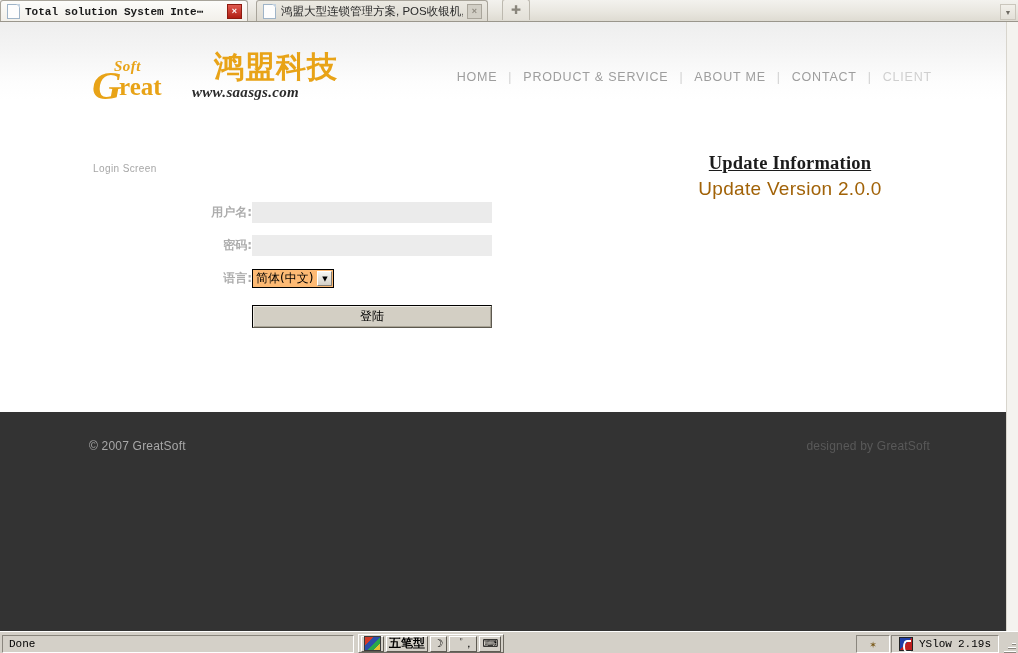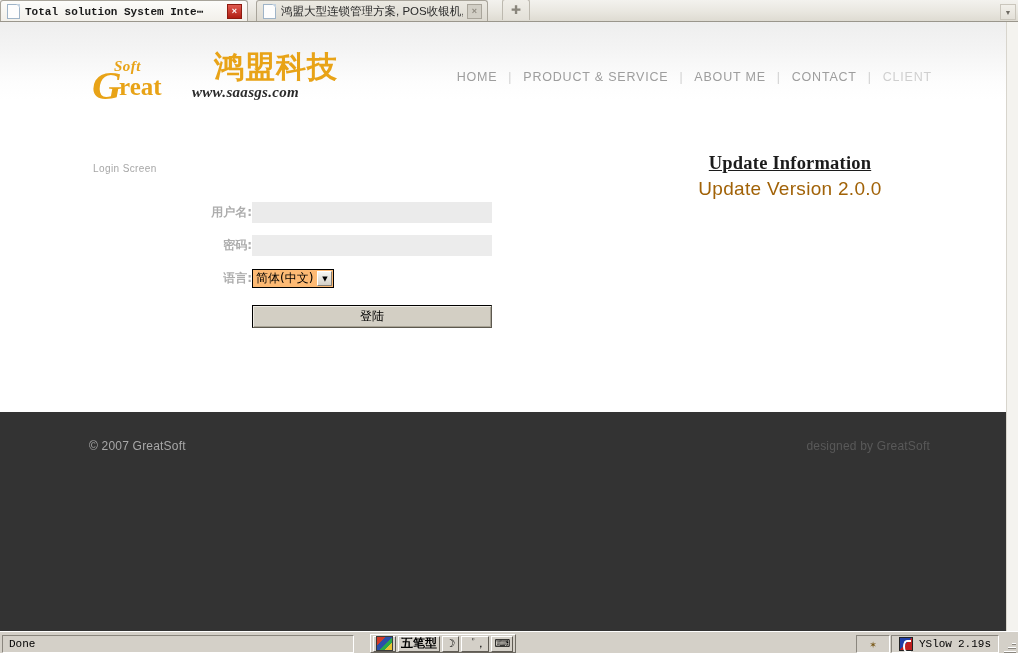--- a/index.html
+++ b/index.html
@@ -431,21 +431,21 @@
     border-top: 1px solid #8a867e;
     border-left: 1px solid #8a867e;
     border-right: 1px solid #ffffff;
     border-bottom: 1px solid #ffffff;
     display: flex;
     align-items: center;
     padding-left: 6px;
   }
   .ime-bar {
     height: 19px;
-    margin-left: 16px;
+    margin-left: 4px;
     display: flex;
     align-items: center;
     background: #d4d0c8;
     border: 1px solid #ffffff;
     border-right-color: #6e6a62;
     border-bottom-color: #6e6a62;
     box-sizing: border-box;
     padding: 0 1px;
   }
   .ime-btn {

